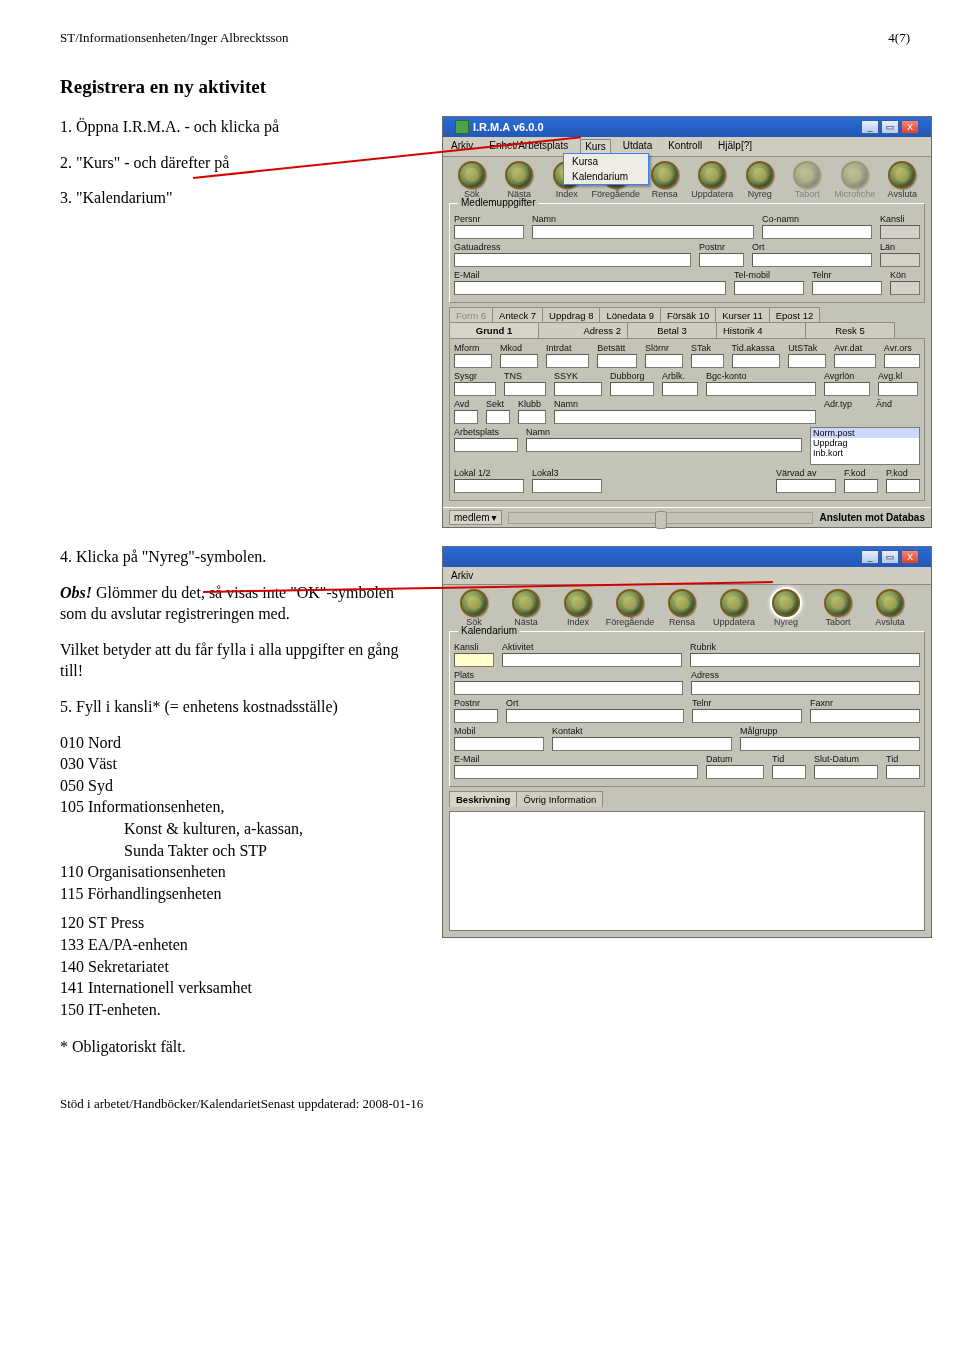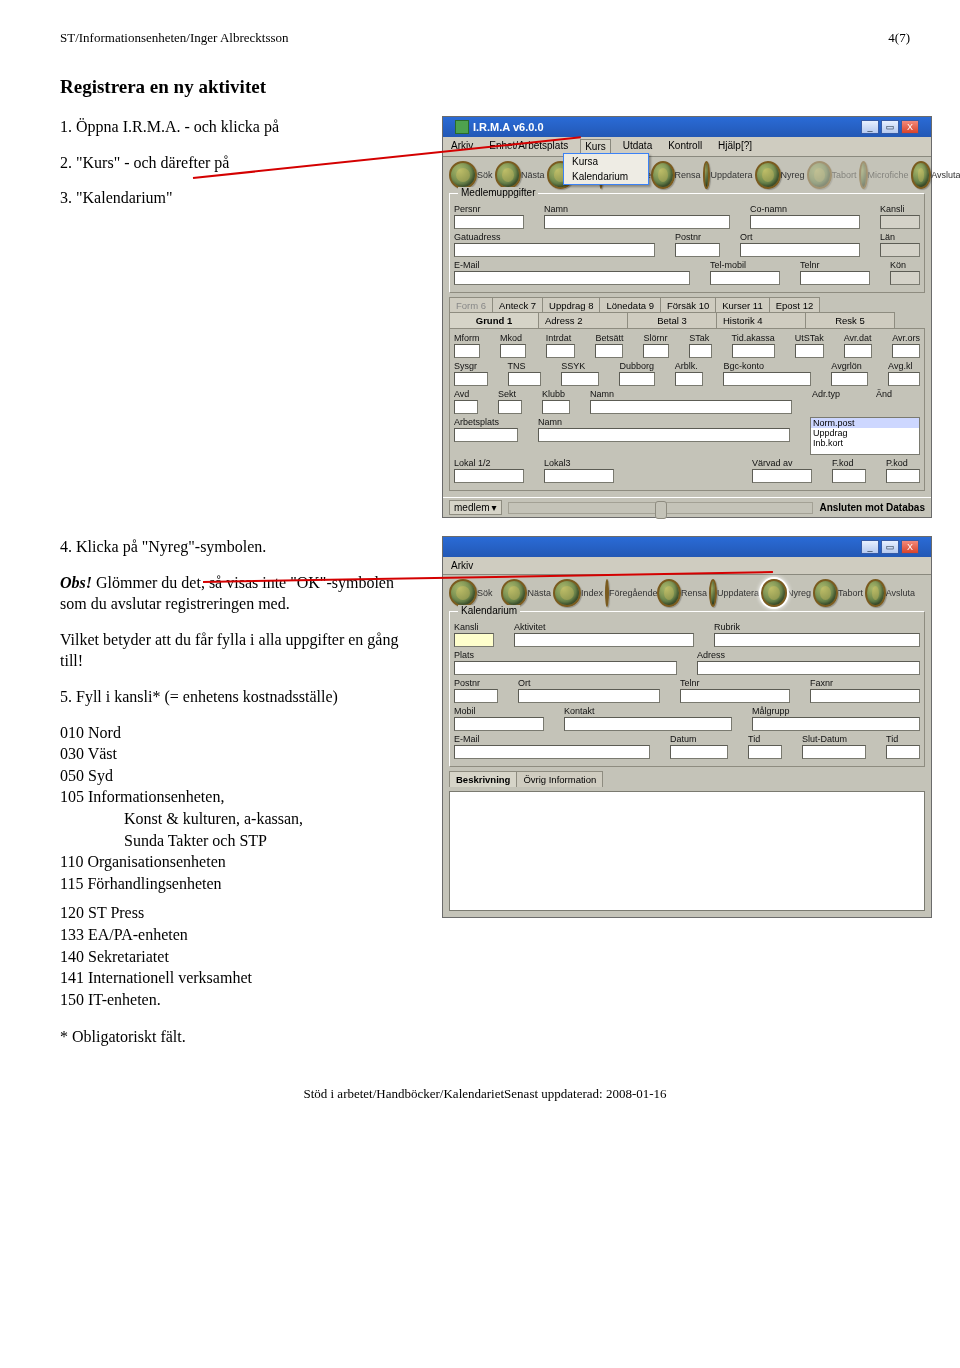--- a/index.html
+++ b/index.html
@@ -92,21 +92,21 @@
   }
   .menu-open div { padding: 2px 20px 2px 8px; }
 
   .toolbar {
     display: flex;
     padding: 4px 6px 2px 6px;
     gap: 2px;
     background:#c4c3b8;
   }
   .tbtn {
-    display: flex; flex-direction: row; align-items: center;
+    display: flex; flex-direction: column; align-items: center;
     width: 50px;
     font-size: 9px;
     color:#333;
   }
   .tbtn .circ {
     width: 28px; height: 28px; border-radius: 50%;
     background: radial-gradient(circle at 35% 30%, #a9b76a 0%, #5f7b45 70%, #3d5230 100%);
     border: 2px solid #7a5b1f;
     box-shadow: inset -2px -2px 3px rgba(0,0,0,.35), 1px 1px 1px rgba(0,0,0,.25);
     position: relative;
@@ -125,21 +125,21 @@
     border: 1px solid #8e8c80;
     border-top-color:#fff; border-left-color:#fff;
     position: relative;
     padding: 10px 4px 4px 4px;
     background:#c4c3b8;
   }
   .groupbox .leg {
     position:absolute; top:-7px; left:8px;
     background:#c4c3b8; padding: 0 3px; font-size:10px;
   }
-  .frow { display:flex; gap:20px; margin-bottom:3px; flex-wrap:nowrap; }
+  .frow { display:flex; gap:8px; margin-bottom:3px; flex-wrap:nowrap; }
   .fld { display:flex; flex-direction:column; }
   .lbl { font-size:9px; color:#111; margin-bottom:1px; white-space:nowrap; }
   .inp {
     height: 14px;
     background:#fff;
     border:1px solid #7a7a70;
     border-top-color:#5c5c54; border-left-color:#5c5c54;
   }
   .inp.dis { background:#d4d2c8; }
   .inp.yellow { background:#ffffcc; }
@@ -184,21 +184,21 @@
     transform:translateX(-50%);
   }
   .arrow-line {
     position:absolute;
     background:#d40000;
     height:2px;
     transform-origin: left center;
     z-index:8;
   }
   .footer {
-    display:flex; justify-content:center;
+    display:flex; justify-content:flex-start;
     font-size:13px; margin-top: 40px;
   }
   .oblig { margin-top: 18px; }
   
   .textarea {
     background:#fff; border:1px solid #7a7a70;
     height:120px; margin:4px 6px 6px 6px;
   }
 </style>
 </head>
@@ -349,21 +349,21 @@
           <div class="tab faded">Form 6</div>
           <div class="tab">Anteck 7</div>
           <div class="tab">Uppdrag 8</div>
           <div class="tab">Lönedata 9</div>
           <div class="tab">Försäk 10</div>
           <div class="tab">Kurser 11</div>
           <div class="tab">Epost 12</div>
         </div>
         <div class="tabstrip" style="margin-top:-1px;">
           <div class="tab active" style="width:90px;text-align:center">Grund 1</div>
-          <div class="tab" style="width:90px;text-align:left">Adress 2</div>
+          <div class="tab" style="width:90px;text-align:right">Adress 2</div>
           <div class="tab" style="width:90px;text-align:center">Betal 3</div>
           <div class="tab" style="width:90px;text-align:left">Historik 4</div>
           <div class="tab" style="width:90px;text-align:center">Resk 5</div>
         </div>
         <div class="panel">
           <div class="frow">
             <div class="fld" style="width:42px">
                 <span class="lbl">Mform</span>
                 <div class="inp"></div>
               </div>

